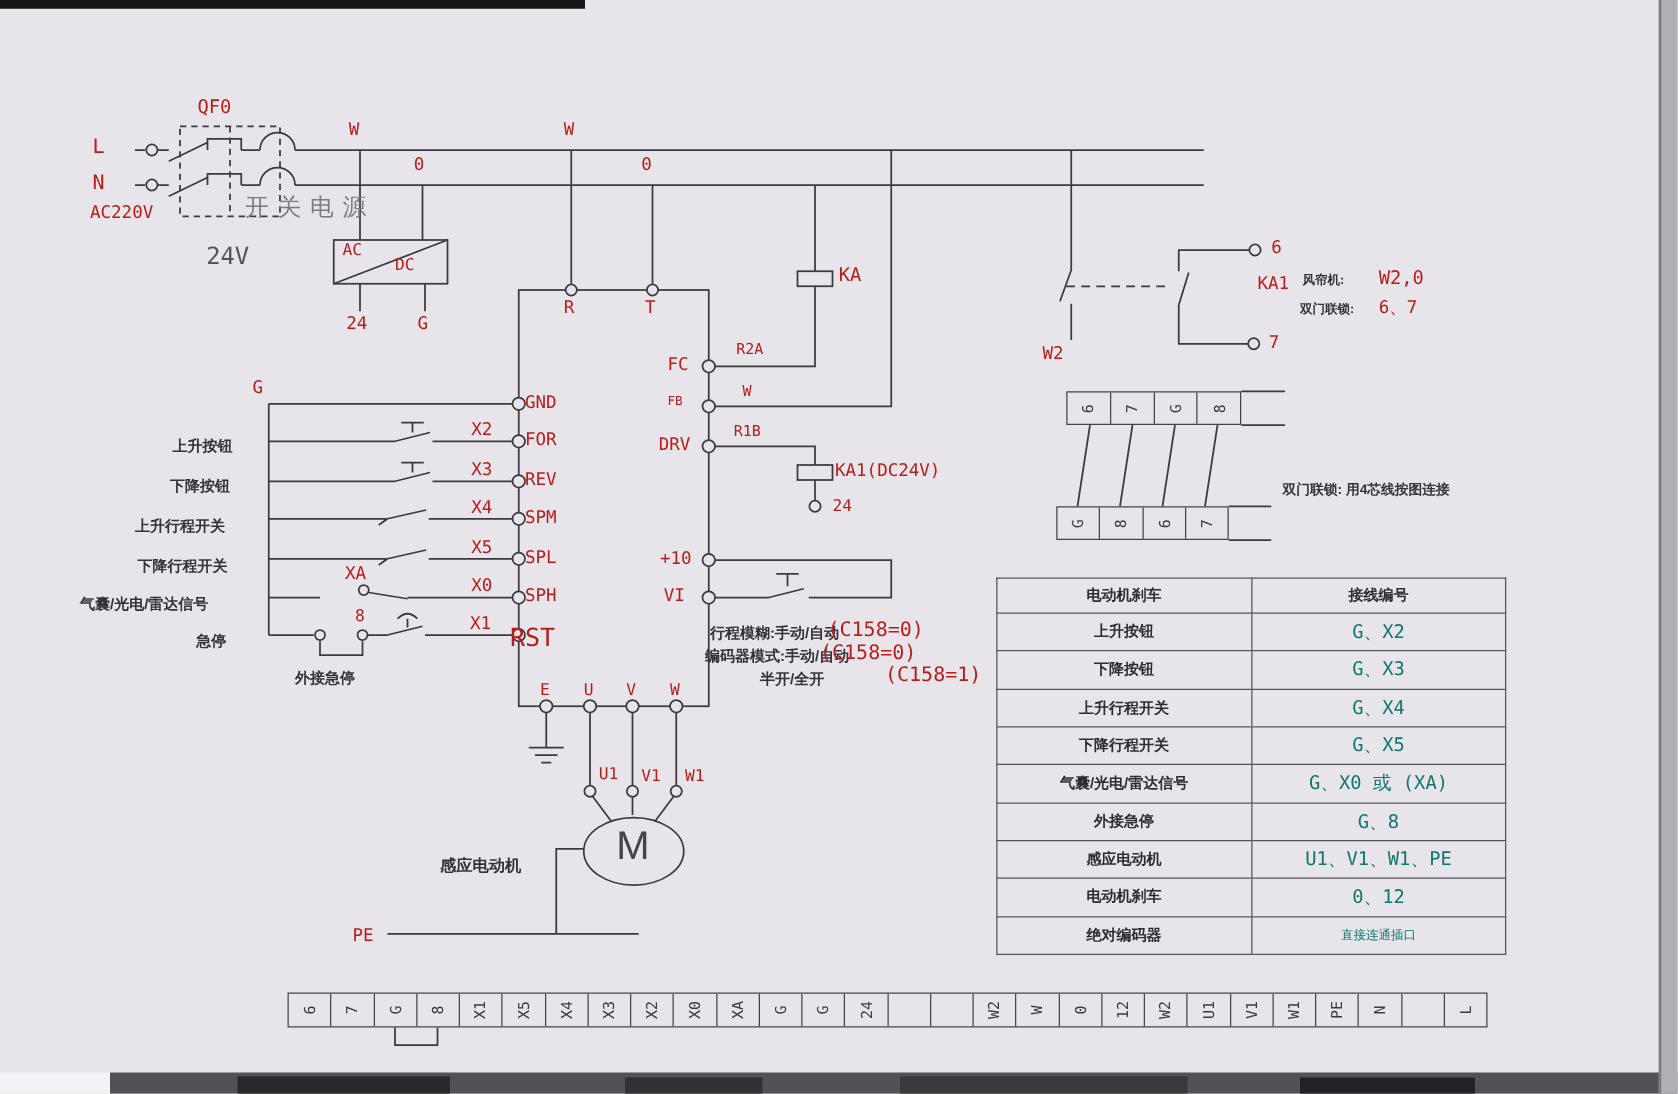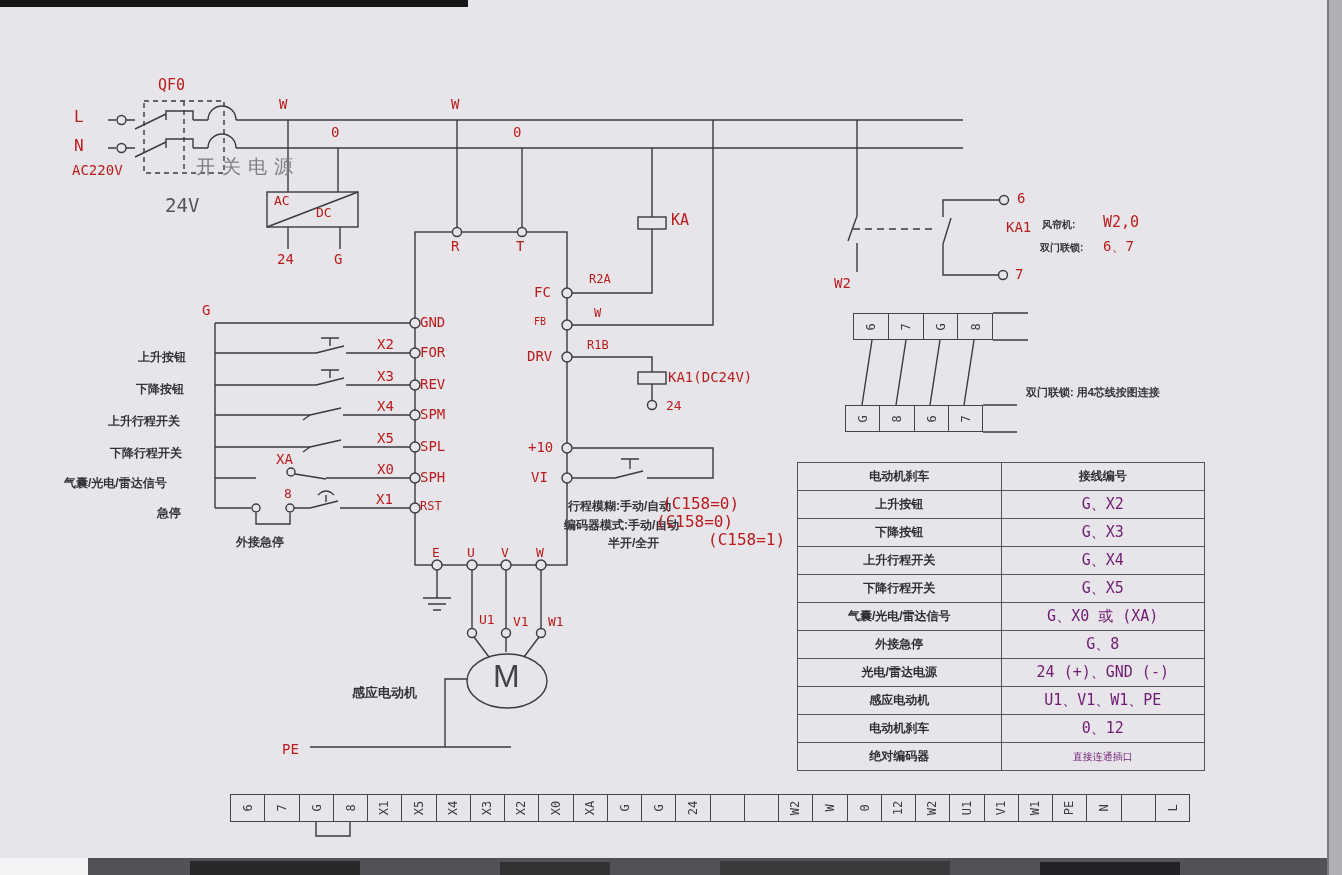--- a/index.html
+++ b/index.html
@@ -17,21 +17,21 @@
   
   .strip{position:absolute;display:flex;border:1.5px solid #45444b;background:transparent;box-sizing:border-box;}
   .strip .cell{flex:1;border-right:1.4px solid #45444b;display:flex;align-items:center;justify-content:center;box-sizing:border-box;}
   .strip .cell:last-child{border-right:none;}
   .strip .cell span{transform:rotate(-90deg);font-family:"DejaVu Sans Mono",monospace;font-size:12px;color:#3b3a42;white-space:nowrap;}
   
   .wtable{position:absolute;left:797px;top:462px;width:408px;height:302px;border-collapse:collapse;table-layout:fixed;}
   .wtable th,.wtable td{border:1.3px solid #55545b;text-align:center;vertical-align:middle;padding:0;height:27px;}
   .wtable th{font-size:12px;font-weight:700;color:#2e2d33;}
   .wtable td.tl{font-size:12px;font-weight:600;color:#2e2d33;}
-  .wtable td.tv{font-family:"DejaVu Sans Mono",monospace;font-size:15px;color:#701a75;text-align:center;}
+  .wtable td.tv{font-family:"DejaVu Sans Mono",monospace;font-size:15px;color:#0f766e;text-align:center;}
   .wtable tr.small td.tv{font-size:10px;font-weight:400;font-family:"Liberation Sans",sans-serif;}
   
   .art{position:absolute;}
 </style>
 </head>
 <body>
 
 <div id="stage">
 
   <svg class="wires" width="1342" height="875" viewBox="0 0 1342 875">
@@ -158,21 +158,21 @@
       <div class="lbl mono" style="left: 334px; top: 252px; font-size: 14px;">G</div>
       <div class="lbl mono" style="left: 451px; top: 239px; font-size: 14px;">R</div>
       <div class="lbl mono" style="left: 516px; top: 239px; font-size: 14px;">T</div>
       <div class="lbl mono" style="left: 202px; top: 303px; font-size: 14px;">G</div>
       <div class="lbl mono" style="left: 420px; top: 315px; font-size: 14px;">GND</div>
       <div class="lbl mono" style="left: 420px; top: 345px; font-size: 14px;">FOR</div>
       <div class="lbl mono" style="left: 420px; top: 377px; font-size: 14px;">REV</div>
       <div class="lbl mono" style="left: 420px; top: 407px; font-size: 14px;">SPM</div>
       <div class="lbl mono" style="left: 420px; top: 439px; font-size: 14px;">SPL</div>
       <div class="lbl mono" style="left: 420px; top: 470px; font-size: 14px;">SPH</div>
-      <div class="lbl mono" style="left: 420px; top: 500px; font-size: 12px; text-align: right;">RST</div>
+      <div class="lbl mono" style="left: 408px; top: 500px; font-size: 20px; text-align: right;">RST</div>
       <div class="lbl mono" style="left: 534px; top: 285px; font-size: 14px;">FC</div>
       <div class="lbl mono" style="left: 534px; top: 317px; font-size: 10px;">FB</div>
       <div class="lbl mono" style="left: 527px; top: 349px; font-size: 14px;">DRV</div>
       <div class="lbl mono" style="left: 528px; top: 440px; font-size: 14px;">+10</div>
       <div class="lbl mono" style="left: 531px; top: 470px; font-size: 14px;">VI</div>
       <div class="lbl mono" style="left: 432px; top: 546px; font-size: 13px;">E</div>
       <div class="lbl mono" style="left: 467px; top: 546px; font-size: 13px;">U</div>
       <div class="lbl mono" style="left: 501px; top: 546px; font-size: 13px;">V</div>
       <div class="lbl mono" style="left: 536px; top: 546px; font-size: 13px;">W</div>
       <div class="lbl mono" style="left: 377px; top: 337px; font-size: 14px;">X2</div>
@@ -245,24 +245,20 @@
         </tr>
         <tr>
           <td class="tl">气囊/光电/雷达信号</td>
           <td class="tv">G、X0 或 (XA)</td>
         </tr>
         <tr>
           <td class="tl">外接急停</td>
           <td class="tv">G、8</td>
         </tr>
         <tr>
-          <td class="tl">光电/雷达电源</td>
-          <td class="tv">24 (+)、GND (-)</td>
-        </tr>
-        <tr>
           <td class="tl">感应电动机</td>
           <td class="tv">U1、V1、W1、PE</td>
         </tr>
         <tr>
           <td class="tl">电动机刹车</td>
           <td class="tv">0、12</td>
         </tr>
         <tr class="small">
           <td class="tl">绝对编码器</td>
           <td class="tv">直接连通插口</td>

